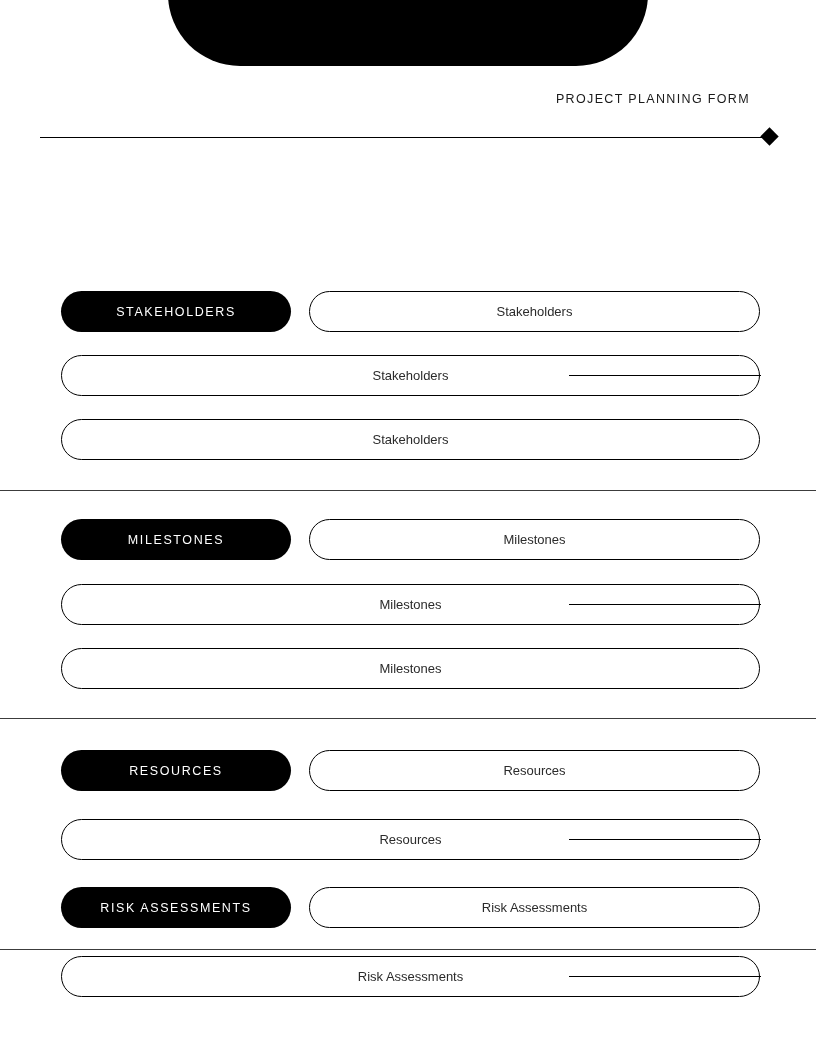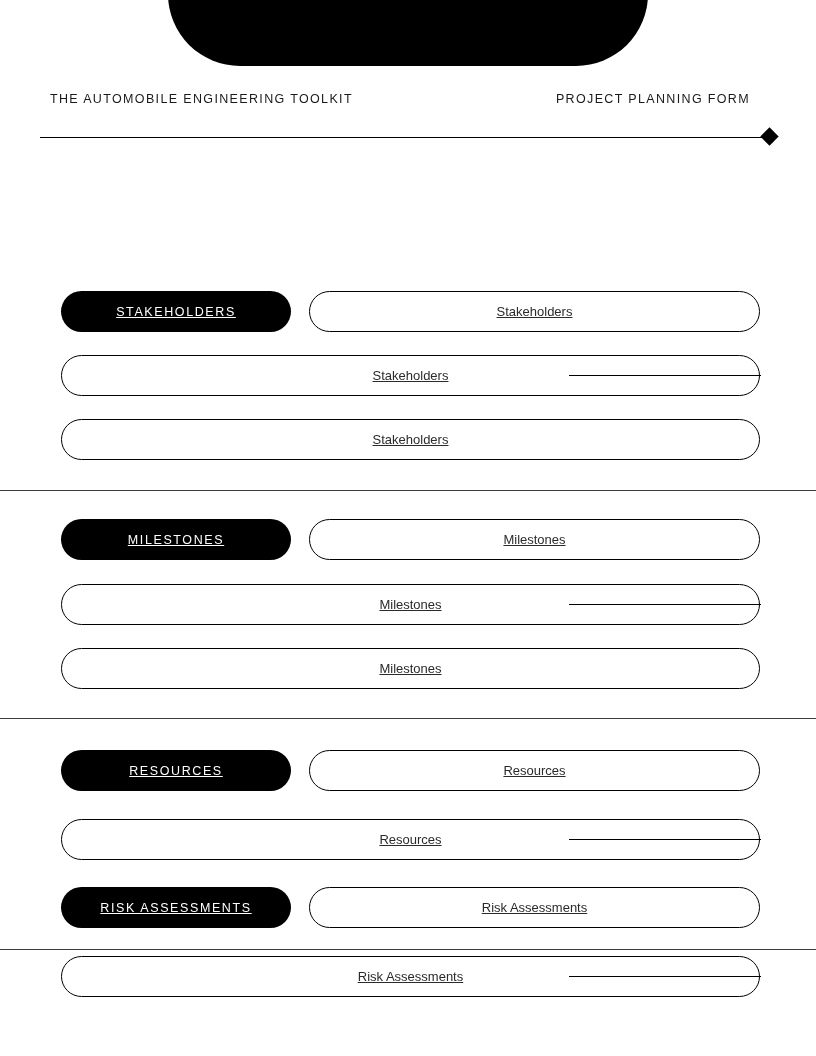--- a/index.html
+++ b/index.html
@@ -73,21 +73,20 @@
   }
 
   
   .pill {
     position: absolute;
     display: flex;
     align-items: center;
     justify-content: center;
     border-radius: 999px;
     white-space: nowrap;
-    text-decoration: underline;
   }
   .pill-label {
     background: #000000;
     color: #ffffff;
     font-size: 12.5px;
     letter-spacing: 1.6px;
     height: 41px;
     left: 61px;
     width: 230px;
   }
@@ -115,21 +114,20 @@
     height: 0;
     border-top: 1.3px solid #000000;
   }
 </style>
 </head>
 <body>
 
 <div class="top-blob"></div>
 
 <div class="header">
-  <div class="header-left">THE AUTOMOBILE ENGINEERING TOOLKIT</div>
   <div class="header-right">PROJECT PLANNING FORM</div>
   <div class="header-rule"></div>
   <div class="header-diamond"></div>
 </div>
 
 <div id="sections-root">
     <div class="section" style="top: 0px;">
       <div class="pill pill-label" style="top: 291px;">STAKEHOLDERS</div>
       <div class="pill pill-field short" style="top: 291px;">Stakeholders</div>
       <div class="pill pill-field long" style="top: 355px;">Stakeholders</div>

